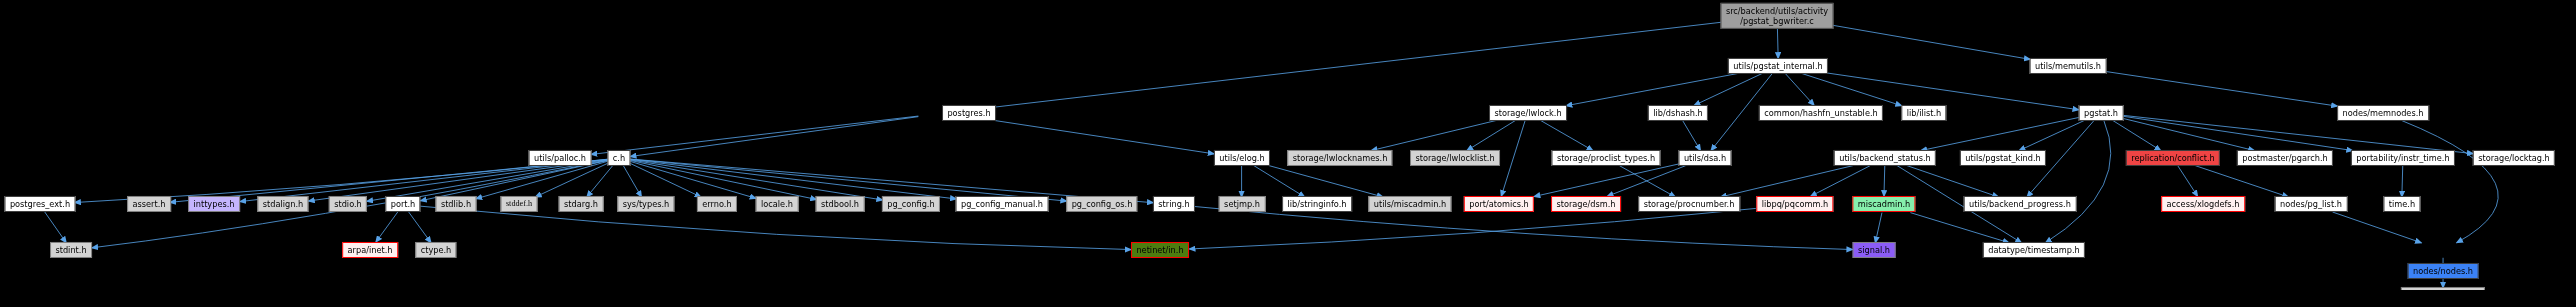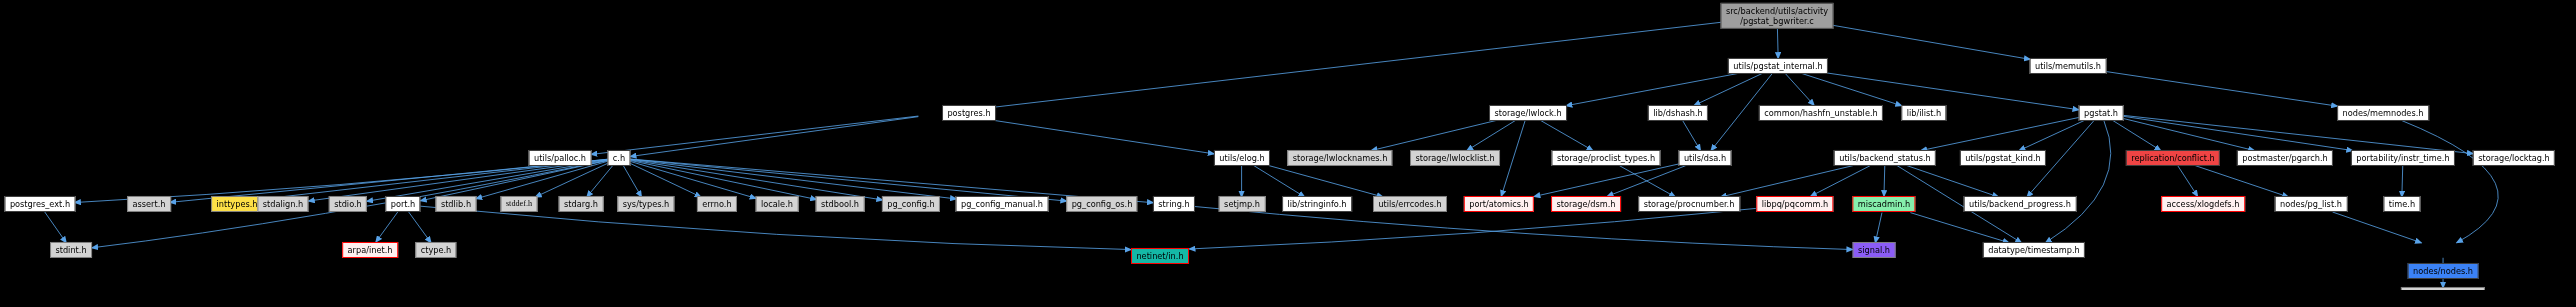--- a/index.html
+++ b/index.html
@@ -113,50 +113,50 @@
       <div class="node" style="left: 1606px; top: 158px; background: rgb(255, 255, 255); border: 0.9px solid rgb(61, 61, 61);">storage/proclist_types.h</div>
       <div class="node" style="left: 1705px; top: 158px; background: rgb(255, 255, 255); border: 0.9px solid rgb(61, 61, 61);">utils/dsa.h</div>
       <div class="node" style="left: 1885px; top: 158px; background: rgb(255, 255, 255); border: 0.9px solid rgb(61, 61, 61);">utils/backend_status.h</div>
       <div class="node" style="left: 2003px; top: 158px; background: rgb(255, 255, 255); border: 0.9px solid rgb(61, 61, 61);">utils/pgstat_kind.h</div>
       <div class="node" style="left: 2173px; top: 158px; background: #ef4444; border: 0.9px solid rgb(61, 61, 61);">replication/conflict.h</div>
       <div class="node" style="left: 2285px; top: 158px; background: rgb(255, 255, 255); border: 0.9px solid rgb(61, 61, 61);">postmaster/pgarch.h</div>
       <div class="node" style="left: 2403px; top: 158px; background: rgb(255, 255, 255); border: 0.9px solid rgb(61, 61, 61);">portability/instr_time.h</div>
       <div class="node" style="left: 2514px; top: 158px; background: rgb(255, 255, 255); border: 0.9px solid rgb(61, 61, 61);">storage/locktag.h</div>
       <div class="node" style="left: 40px; top: 204px; background: rgb(255, 255, 255); border: 0.9px solid rgb(61, 61, 61);">postgres_ext.h</div>
       <div class="node" style="left: 149px; top: 204px; background: rgb(211, 211, 211); border: 0.9px solid rgb(127, 127, 127);">assert.h</div>
-      <div class="node" style="left: 214px; top: 204px; background: #fde047; border: 0.9px solid rgb(127, 127, 127); margin-left: 23px;">inttypes.h</div>
+      <div class="node" style="left: 214px; top: 204px; background: #c4b5fd; border: 0.9px solid rgb(127, 127, 127);">inttypes.h</div>
       <div class="node" style="left: 283px; top: 204px; background: rgb(211, 211, 211); border: 0.9px solid rgb(127, 127, 127);">stdalign.h</div>
       <div class="node" style="left: 348px; top: 204px; background: rgb(211, 211, 211); border: 0.9px solid rgb(127, 127, 127);">stdio.h</div>
       <div class="node" style="left: 403px; top: 204px; background: rgb(255, 255, 255); border: 0.9px solid rgb(61, 61, 61);">port.h</div>
       <div class="node" style="left: 456px; top: 204px; background: rgb(211, 211, 211); border: 0.9px solid rgb(127, 127, 127);">stdlib.h</div>
       <div class="node" style="left: 519px; top: 204px; background: rgb(211, 211, 211); border: 0.9px solid rgb(127, 127, 127); font-family: Liberation Serif, serif;">stddef.h</div>
       <div class="node" style="left: 581px; top: 204px; background: rgb(211, 211, 211); border: 0.9px solid rgb(127, 127, 127);">stdarg.h</div>
       <div class="node" style="left: 646px; top: 204px; background: rgb(211, 211, 211); border: 0.9px solid rgb(127, 127, 127);">sys/types.h</div>
       <div class="node" style="left: 717px; top: 204px; background: rgb(211, 211, 211); border: 0.9px solid rgb(127, 127, 127);">errno.h</div>
       <div class="node" style="left: 777px; top: 204px; background: rgb(211, 211, 211); border: 0.9px solid rgb(127, 127, 127);">locale.h</div>
       <div class="node" style="left: 840px; top: 204px; background: rgb(211, 211, 211); border: 0.9px solid rgb(127, 127, 127);">stdbool.h</div>
       <div class="node" style="left: 911px; top: 204px; background: rgb(211, 211, 211); border: 0.9px solid rgb(127, 127, 127);">pg_config.h</div>
       <div class="node" style="left: 1002px; top: 204px; background: rgb(255, 255, 255); border: 0.9px solid rgb(61, 61, 61);">pg_config_manual.h</div>
       <div class="node" style="left: 1102px; top: 204px; background: rgb(211, 211, 211); border: 0.9px solid rgb(127, 127, 127);">pg_config_os.h</div>
       <div class="node" style="left: 1174px; top: 204px; background: rgb(255, 255, 255); border: 0.9px solid rgb(61, 61, 61);">string.h</div>
       <div class="node" style="left: 1242px; top: 204px; background: rgb(211, 211, 211); border: 0.9px solid rgb(127, 127, 127);">setjmp.h</div>
       <div class="node" style="left: 1317px; top: 204px; background: rgb(255, 255, 255); border: 0.9px solid rgb(61, 61, 61);">lib/stringinfo.h</div>
-      <div class="node" style="left: 1410px; top: 204px; background: rgb(211, 211, 211); border: 0.9px solid rgb(127, 127, 127);">utils/errcodes.h</div>
+      <div class="node" style="left: 1410px; top: 204px; background: rgb(211, 211, 211); border: 0.9px solid rgb(127, 127, 127);">utils/miscadmin.h</div>
       <div class="node" style="left: 1499px; top: 204px; background: rgb(255, 240, 240); border: 1.4px solid rgb(255, 0, 0);">port/atomics.h</div>
       <div class="node" style="left: 1586px; top: 204px; background: rgb(255, 240, 240); border: 1.4px solid rgb(255, 0, 0);">storage/dsm.h</div>
       <div class="node" style="left: 1689px; top: 204px; background: rgb(255, 255, 255); border: 0.9px solid rgb(61, 61, 61);">storage/procnumber.h</div>
       <div class="node" style="left: 1795px; top: 204px; background: rgb(255, 240, 240); border: 1.4px solid rgb(255, 0, 0);">libpq/pqcomm.h</div>
       <div class="node" style="left: 1884px; top: 204px; background: #86efac; border: 1.4px solid rgb(255, 0, 0);">miscadmin.h</div>
       <div class="node" style="left: 2020px; top: 204px; background: rgb(255, 255, 255); border: 0.9px solid rgb(61, 61, 61);">utils/backend_progress.h</div>
       <div class="node" style="left: 2203px; top: 204px; background: rgb(255, 240, 240); border: 1.4px solid rgb(255, 0, 0);">access/xlogdefs.h</div>
       <div class="node" style="left: 2311px; top: 204px; background: rgb(255, 255, 255); border: 0.9px solid rgb(61, 61, 61);">nodes/pg_list.h</div>
       <div class="node" style="left: 2402px; top: 204px; background: rgb(255, 255, 255); border: 0.9px solid rgb(61, 61, 61);">time.h</div>
       <div class="node" style="left: 71px; top: 250px; background: rgb(211, 211, 211); border: 0.9px solid rgb(127, 127, 127);">stdint.h</div>
       <div class="node" style="left: 370px; top: 250px; background: rgb(255, 240, 240); border: 1.4px solid rgb(255, 0, 0);">arpa/inet.h</div>
       <div class="node" style="left: 436px; top: 250px; background: rgb(211, 211, 211); border: 0.9px solid rgb(127, 127, 127);">ctype.h</div>
-      <div class="node" style="left: 1160px; top: 256px; background: #14b8a6; border: 1.4px solid rgb(255, 0, 0);">netinet/in.h</div>
+      <div class="node" style="left: 1160px; top: 250px; background: #4d7c0f; border: 1.4px solid rgb(255, 0, 0);">netinet/in.h</div>
       <div class="node" style="left: 1874px; top: 250px; background: #8b5cf6; border: 0.9px solid rgb(127, 127, 127);">signal.h</div>
       <div class="node" style="left: 2034px; top: 250px; background: rgb(255, 255, 255); border: 0.9px solid rgb(61, 61, 61);">datatype/timestamp.h</div>
       <div class="node" style="left: 2443px; top: 250px; background: #3b82f6; border: 0.9px solid rgb(61, 61, 61); margin-top: 21px;">nodes/nodes.h</div>
       <div class="node" style="left: 2443px; top: 295px; background: rgb(211, 211, 211); border: 0.9px solid rgb(127, 127, 127);">nodes/nodetags.h</div>
     </div>
 </div>
 
 
 </body></html>

